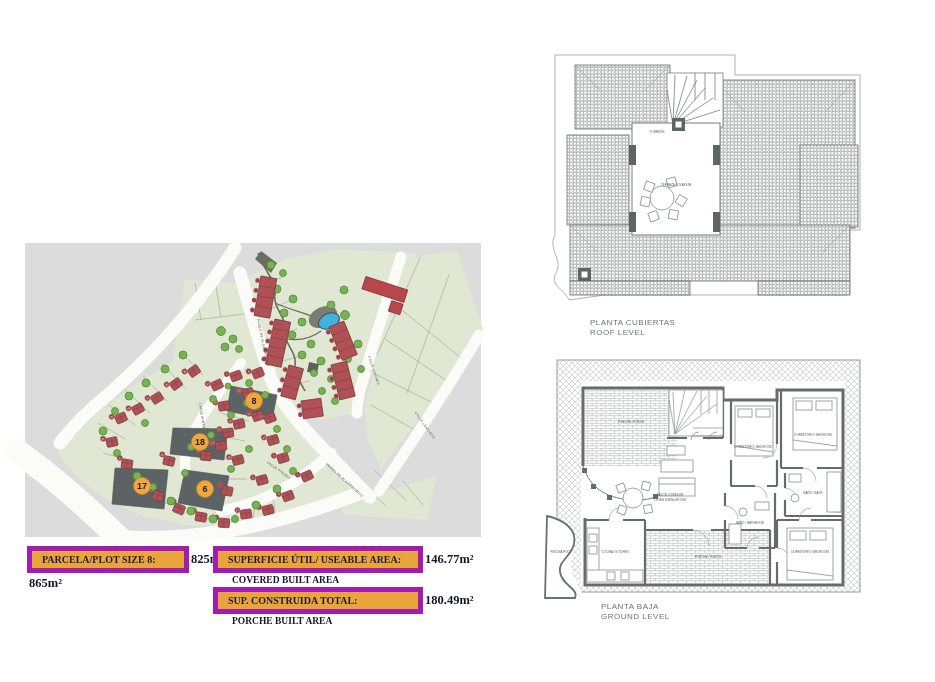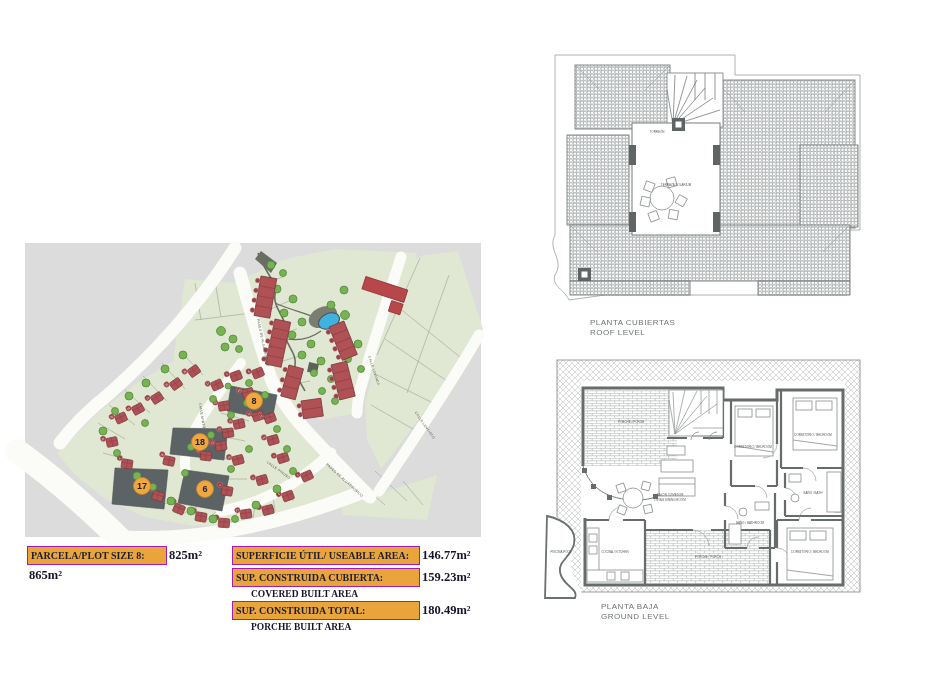--- a/index.html
+++ b/index.html
@@ -4,22 +4,22 @@
 <style>
   html,body{margin:0;padding:0;background:#fff;}
   #page{position:relative;width:935px;height:682px;background:#ffffff;overflow:hidden;
         font-family:"Liberation Sans",sans-serif;}
   svg{position:absolute;overflow:visible;}
   .plan-label{position:absolute;font:8px "Liberation Sans",sans-serif;color:#6e7372;
               letter-spacing:.5px;line-height:1.3;}
   
   .tbl{position:absolute;}
   .t-row{display:flex;align-items:stretch;margin-bottom:3px;}
-  .t-cell{background:#e9a43c;border:1px solid #a21caf;height:17px;display:flex;align-items:center;
-          padding:0 3px;font:bold 10px "Liberation Serif",serif;color:#1d1d33;box-sizing:content-box;}
+  .t-cell{background:#e9a43c;border:5px solid #a21caf;height:17px;display:flex;align-items:center;
+          padding:0 10px;font:bold 10px "Liberation Serif",serif;color:#1d1d33;box-sizing:content-box;}
   .t-val{font:bold 12.5px "Liberation Serif",serif;color:#15152a;padding-left:2px;
          display:flex;align-items:center;}
   .t-sub{font:bold 9.5px "Liberation Serif",serif;color:#15152a;margin:-1px 0 2px 19px;}
   #plot-table .t-cell{width:132px;}
   #area-table .t-cell{width:180px;}
   text{font-family:"Liberation Sans",sans-serif;}
 </style>
 </head>
 <body>
 
@@ -592,28 +592,24 @@
 
   <div id="plot-table" class="tbl" style="left:27px;top:546px">
       <div class="t-row">
         <div class="t-cell">PARCELA/PLOT SIZE 8:</div>
         <div class="t-val">825m²</div>
       </div>
       <div class="t-row">
         <div class="t-val">865m²</div>
       </div>
     </div>
-  <div id="area-table" class="tbl" style="left:232px;top:546px">
+  <div id="area-table" class="tbl" style="left:213px;top:546px">
       <div class="t-row">
         <div class="t-cell">SUPERFICIE ÚTIL/ USEABLE AREA:</div>
         <div class="t-val">146.77m²</div>
-      </div>
-      <div class="t-row">
-        <div class="t-cell">SUP. CONSTRUIDA CUBIERTA:</div>
-        <div class="t-val">159.23m²</div>
       </div>
       <div class="t-sub">COVERED BUILT AREA</div>
       <div class="t-row">
         <div class="t-cell">SUP. CONSTRUIDA TOTAL:</div>
         <div class="t-val">180.49m²</div>
       </div>
       <div class="t-sub">PORCHE BUILT AREA</div>
     </div>
 
 </div>

